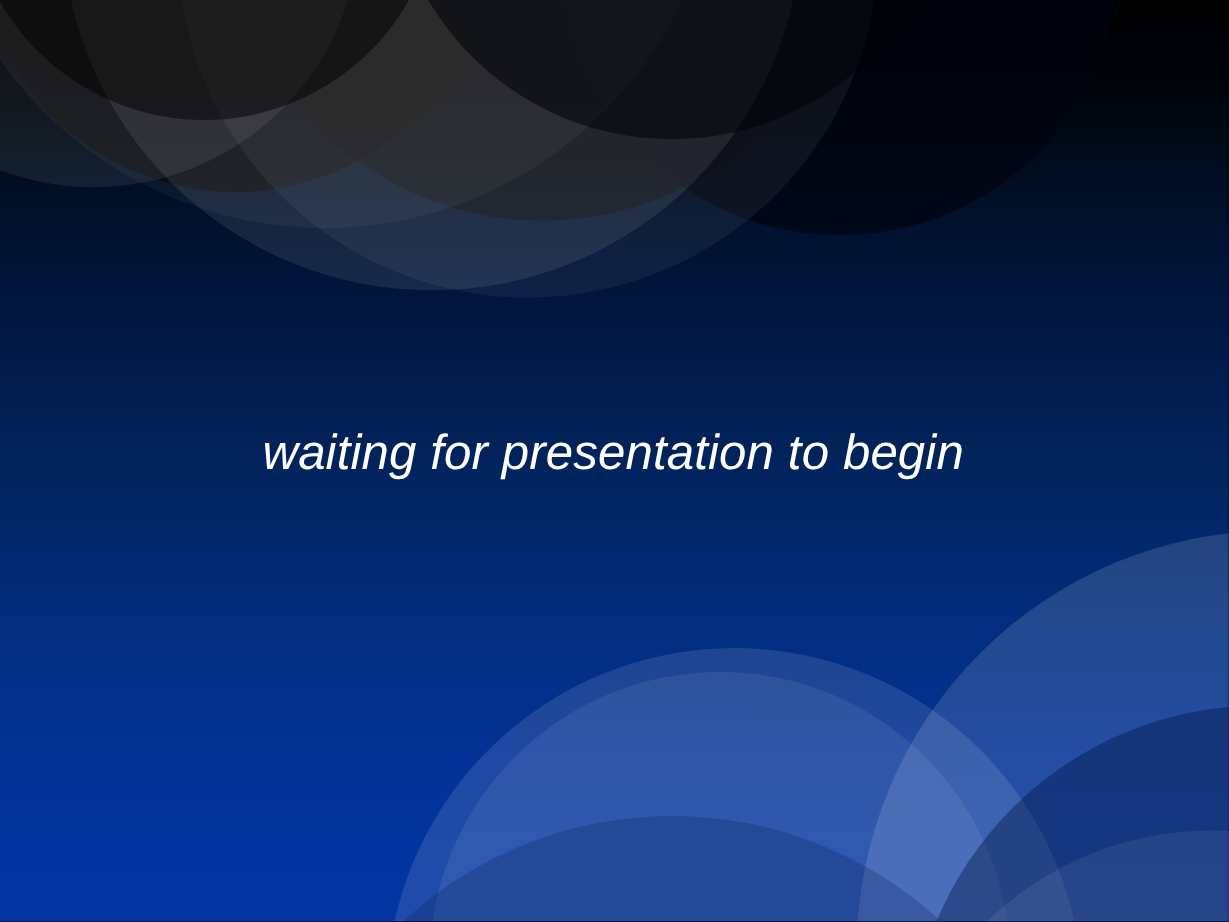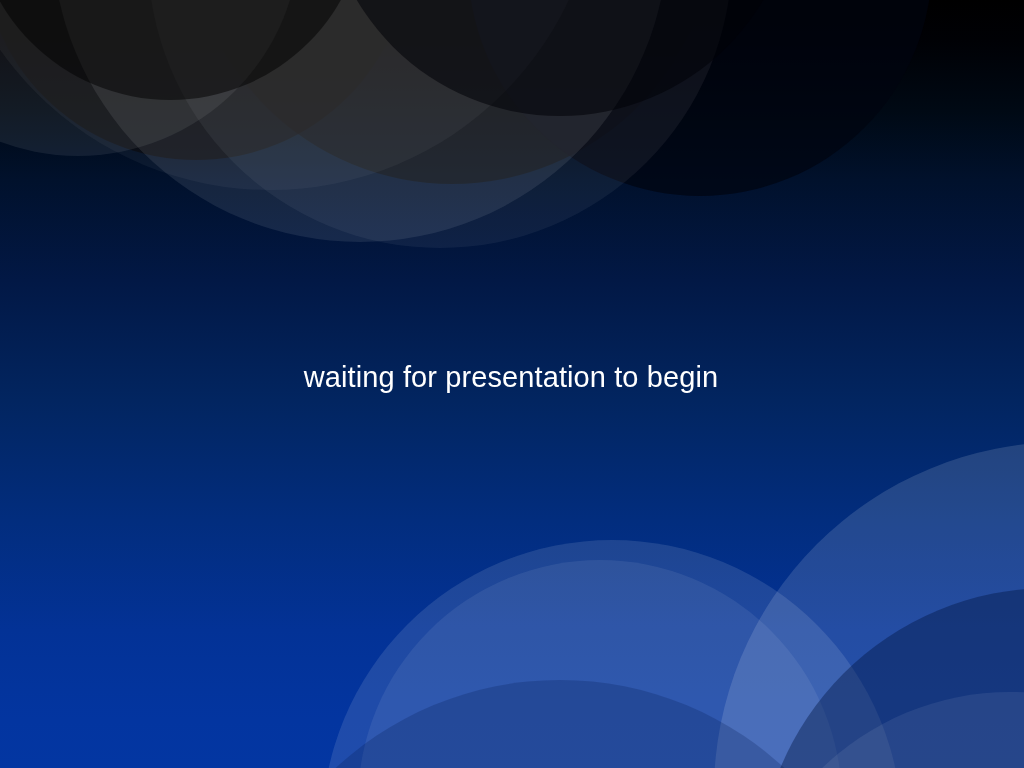--- a/index.html
+++ b/index.html
@@ -44,26 +44,27 @@
     position: absolute;
     left: 0;
     top: 352px;
     width: 1024px;
     text-align: center;
   }
 
   #slide-title {
     display: inline-block;
     color: #ffffff;
-    font-size: 29px;
+    font-size: 41px;
     font-weight: 300;
     letter-spacing: 0.1px;
     line-height: 50px;
     margin-left: -2px;
     white-space: nowrap;
+    font-style: italic;
   }
 </style>
 </head>
 <body>
 
 <div id="slide">
 
   <svg class="decor" viewBox="0 0 1024 768" width="1024" height="768" xmlns="http://www.w3.org/2000/svg" aria-hidden="true">
     <defs>
       <clipPath id="slideClip">

